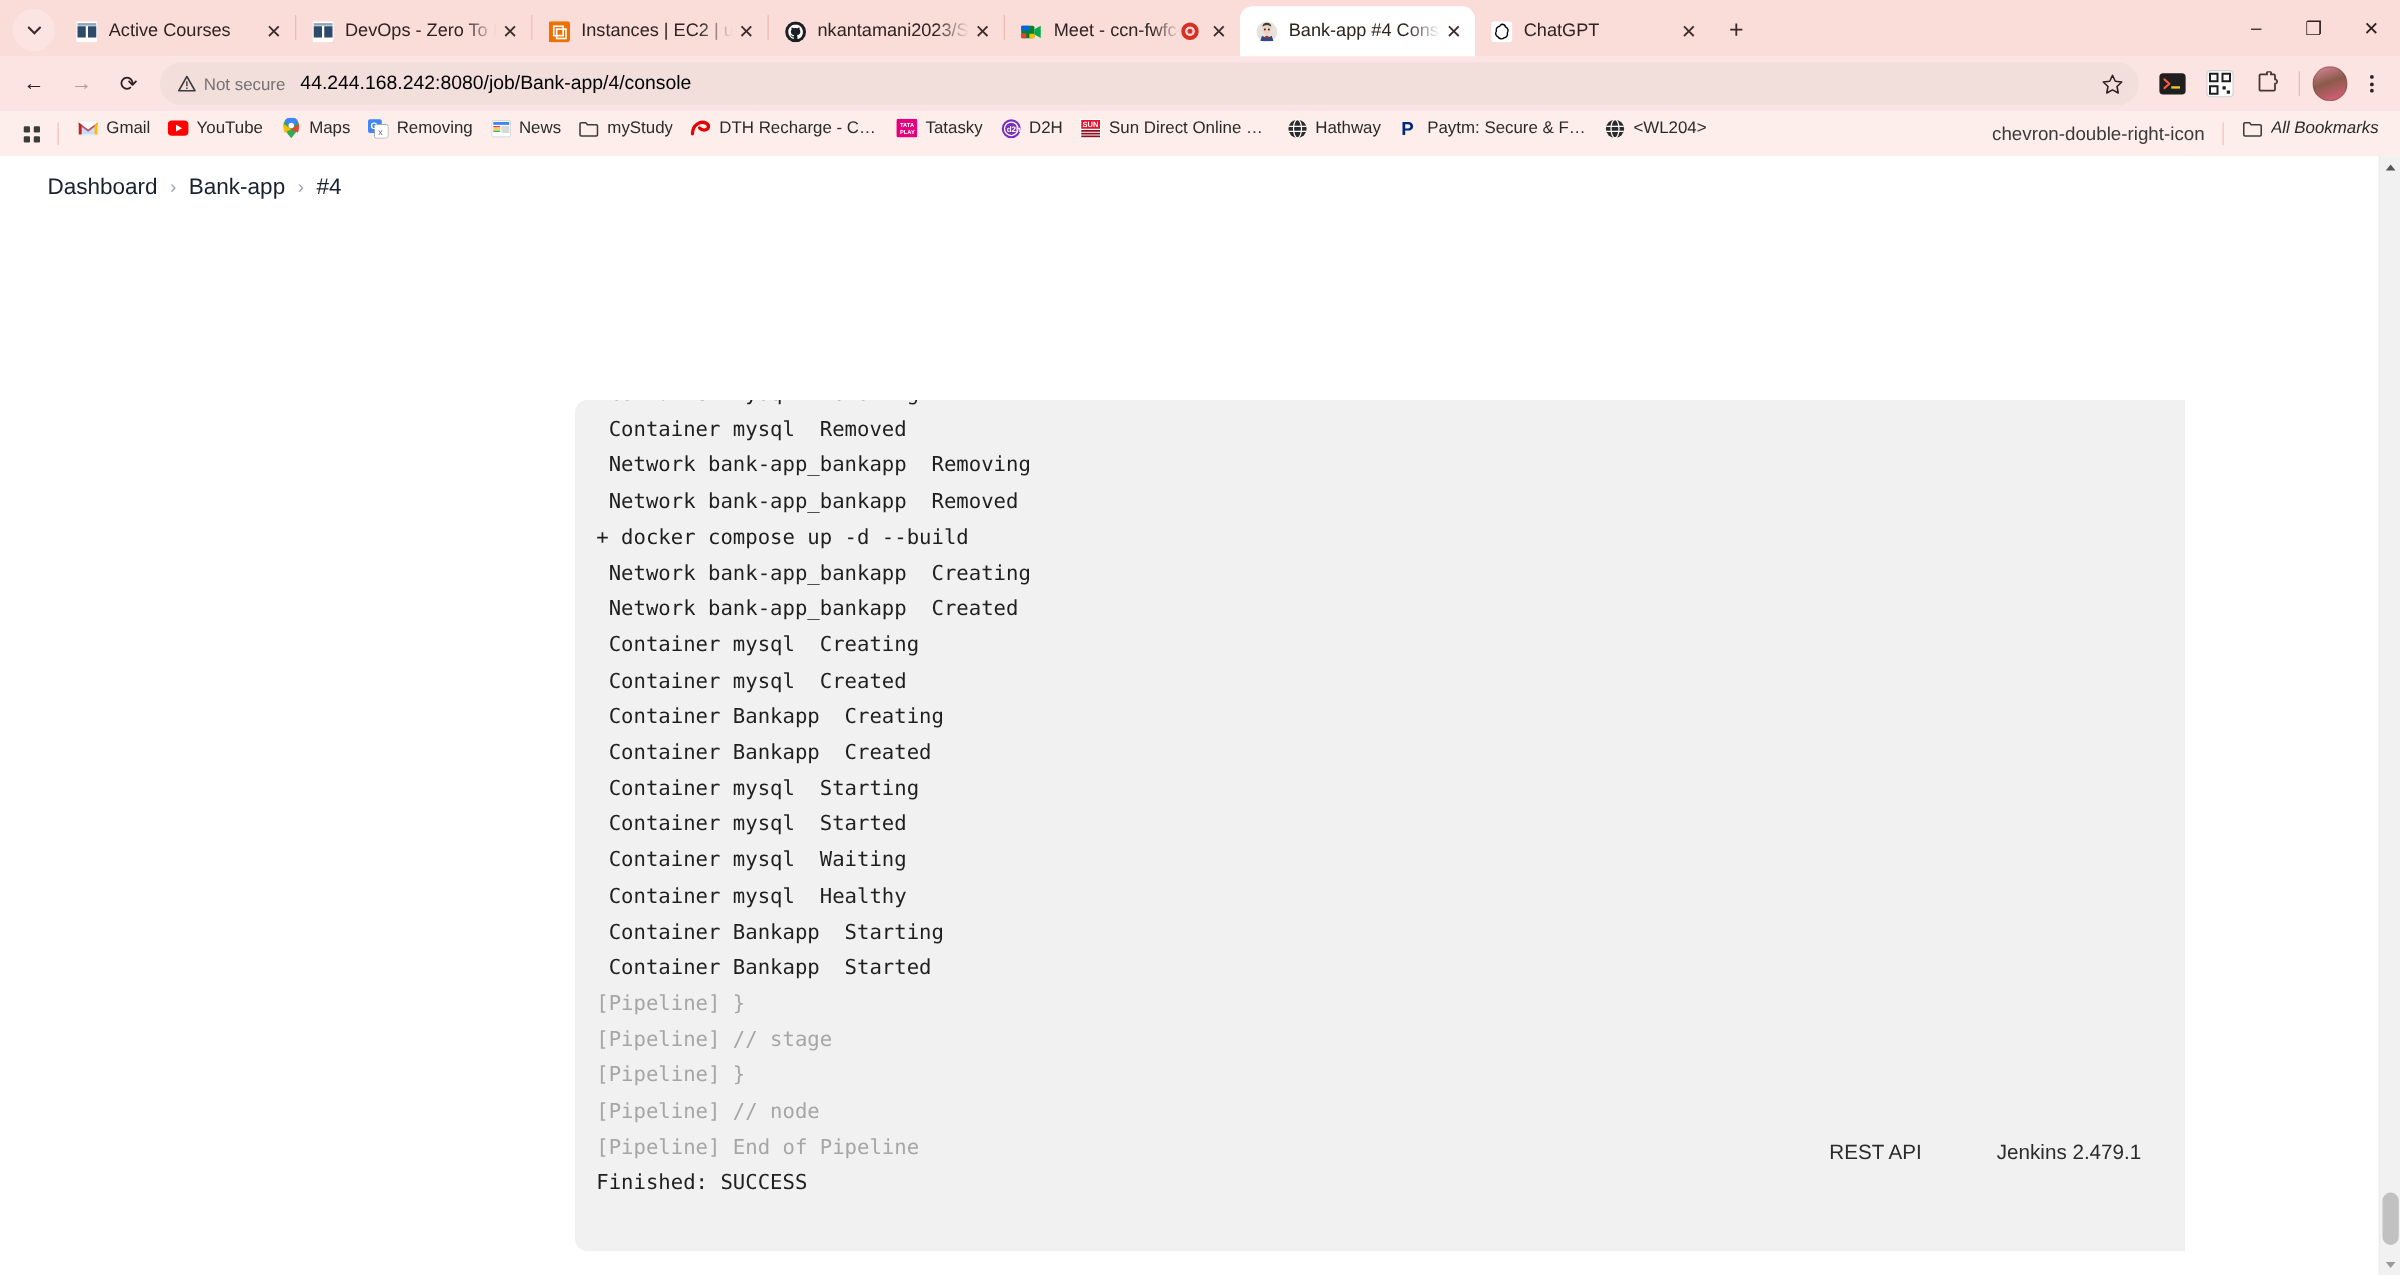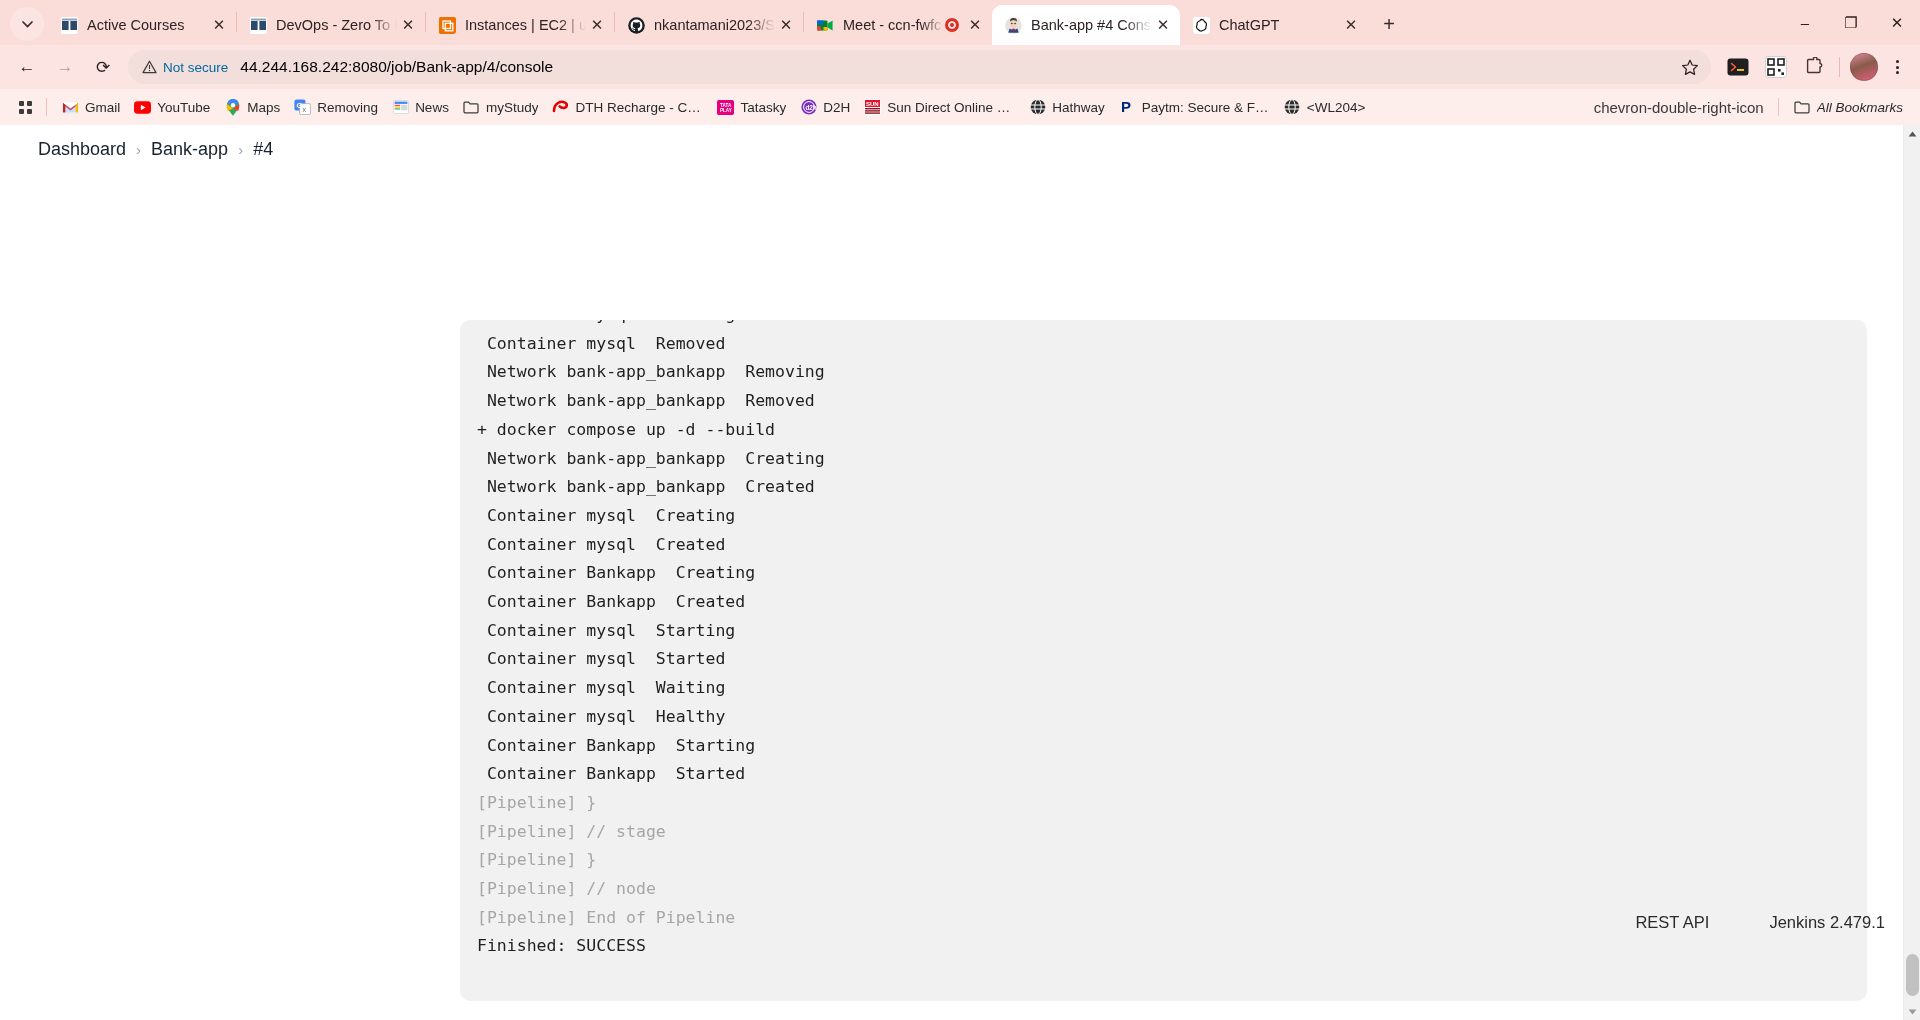--- a/index.html
+++ b/index.html
@@ -112,21 +112,21 @@
     height: 34px; margin: 0 8px 0 6px;
     background: #f2dedb;
     border-radius: 17px;
     display: flex; align-items: center;
     padding: 0 6px 0 14px;
     font-size: 15px;
     min-width: 0;
   }
   .notsecure {
     display: flex; align-items: center; gap: 6px;
-    font-size: 13.5px; color: #0369a1; white-space: nowrap;
+    font-size: 13.5px; color: #737373; white-space: nowrap;
     padding-right: 12px;
   }
   .warn-tri {
     width: 15px; height: 14px; position: relative; flex: 0 0 15px;
   }
   .warn-tri svg { display:block; }
   .urltext {
     flex: 1 1 auto;
     color: #000000; font-size: 15.5px;
     white-space: nowrap; overflow: hidden;
@@ -166,40 +166,40 @@
     width: 26px; height: 26px; display:flex; align-items:center;
     justify-content:center; border-radius: 5px; margin-right: 4px;
   }
   .bm-apps .grid {
     display:grid; grid-template-columns: repeat(2, 5px);
     grid-template-rows: repeat(2, 5px); gap: 3px;
   }
   .bm-apps .grid i { display:block; width:5px; height:5px; background:#3c3c3c; border-radius:1px;}
   .bmsep { width:1px; height:18px; background:#f2c0ba; margin: 0 8px 0 4px; }
   .bmitem {
-    display:flex; align-items:center; gap:6px;
+    display:flex; gap:6px;
     height: 26px; padding: 0 7px; border-radius: 6px;
     white-space: nowrap; max-width: 165px; overflow:hidden;
   }
   .bmico {
     width:17px; height:17px; flex:0 0 17px;
     display:flex; align-items:center; justify-content:center;
     font-size: 10px; border-radius: 3px; overflow:hidden; line-height:1;
   }
   .bmlabel { overflow:hidden; text-overflow: ellipsis; }
   .bm-right {
     position:absolute; right: 10px; top:0; height:36px;
     display:flex; align-items:center;
   }
   .chev2 { padding: 0 10px; font-size: 15px; color:#3a3a3a; }
 
   
   .page {
     position: absolute; left: 0; top: 125px;
-    width: 1920px; height: 895px;
+    width: 1748px; height: 895px;
     background: #ffffff;
     overflow: hidden;
   }
   .breadcrumb {
     display: flex; align-items: center;
     gap: 10px; padding: 14px 0 0 38px;
     font-size: 18px; color: #1f2937;
   }
   .crumb { color: #18222e; }
   .crumb.link { cursor: pointer; }

